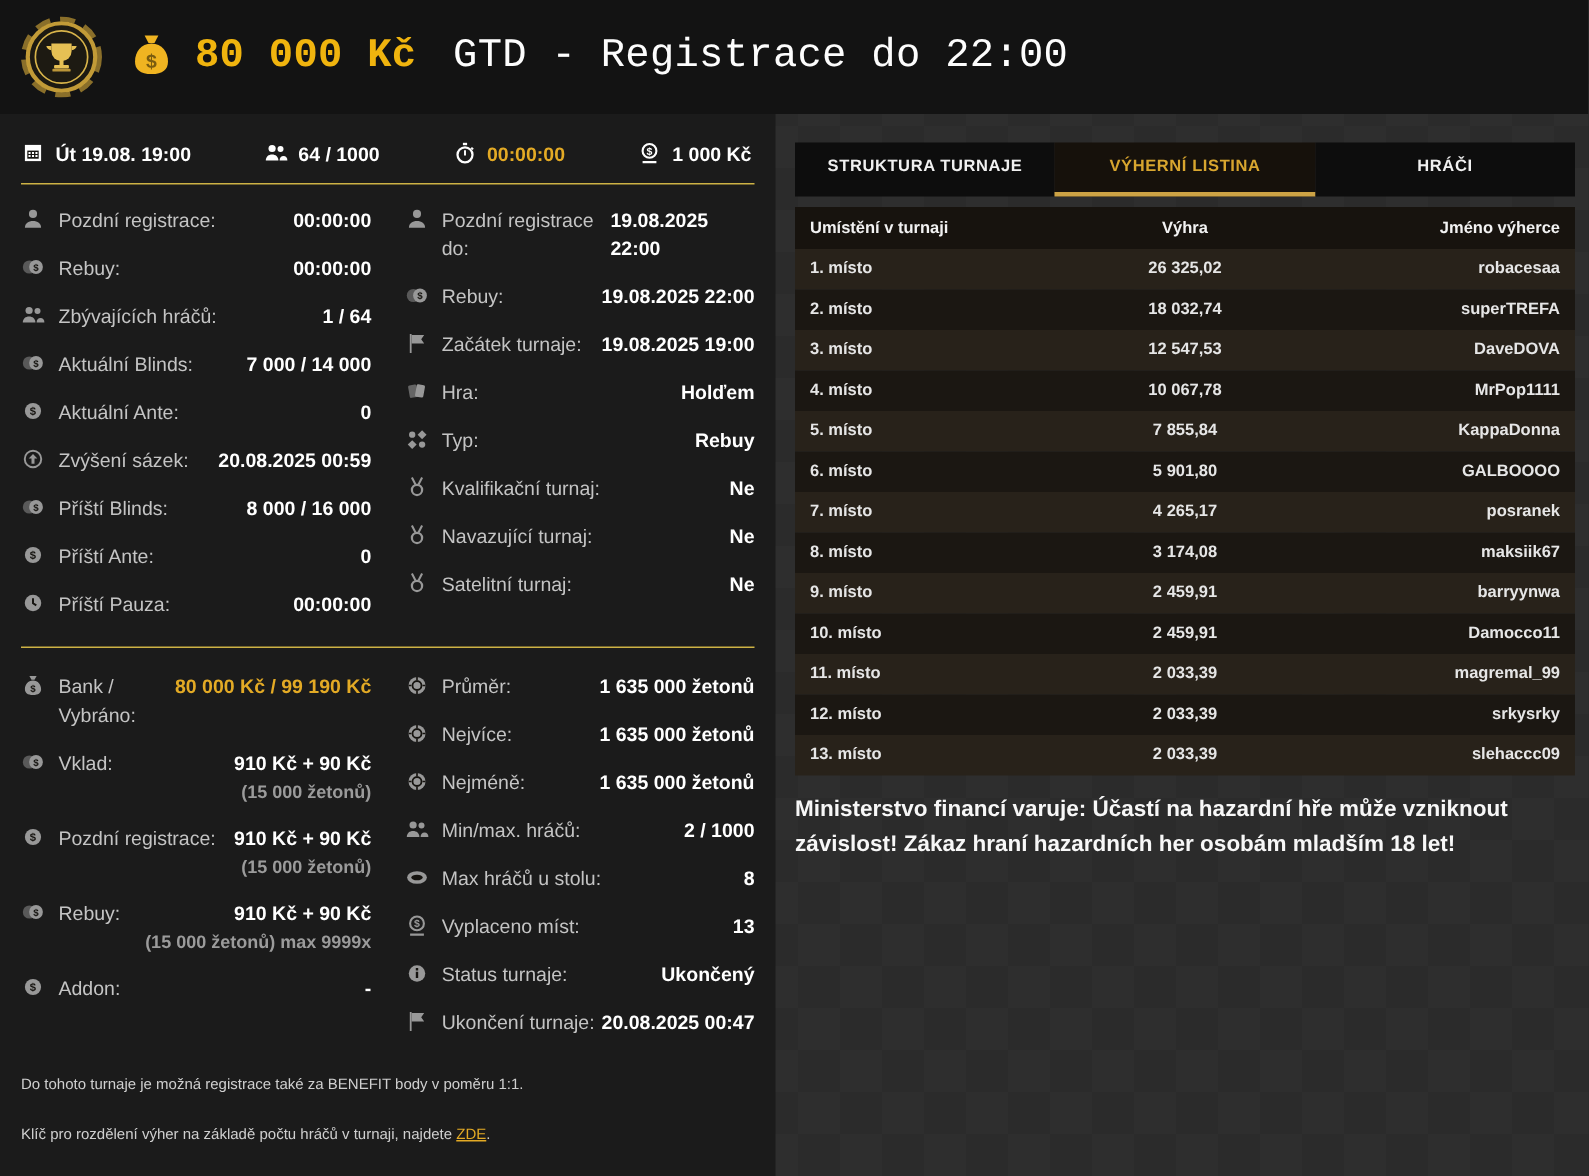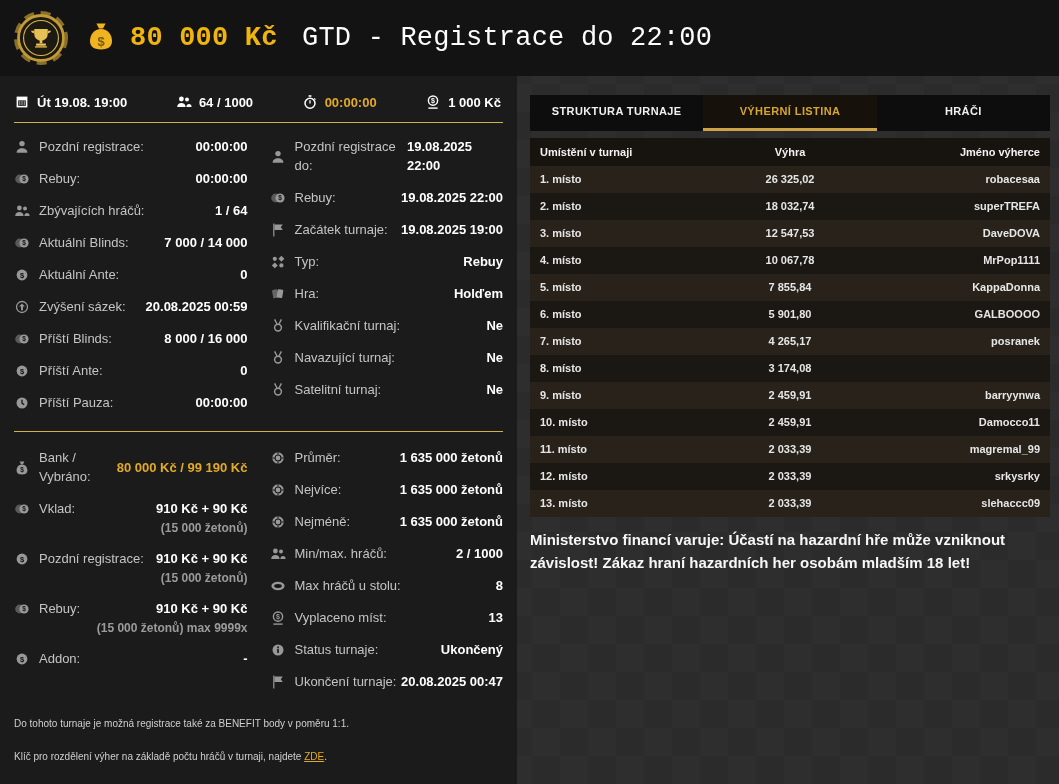--- a/index.html
+++ b/index.html
@@ -32,21 +32,21 @@
     display:flex; flex-direction:column;
   }
   .infobar { display:flex; justify-content:space-between; align-items:center; padding:6px 2px 0 0; }
   .ib-item { display:flex; align-items:center; gap:7px; font-size:13px; font-weight:700; color:#fff; }
   .ib-item .icon { width:16px; height:16px; color:#fefefe; }
   .ib-item .gold-val { color:#e3aa25; }
   .gold-line { border:none; border-top:1px solid #cdb245; margin:12px 0 14px 0; }
   .gold-line2 { border:none; border-top:1px solid #cdb245; margin:6px 0 16px 0; }
 
   .statgrid { display:grid; grid-template-columns:1fr 1fr; column-gap:22px; }
-  .srow { display:flex; flex-wrap:wrap; align-items:center; margin-bottom:13px; }
+  .srow { display:flex; flex-wrap:wrap; align-items:flex-start; margin-bottom:13px; }
   .srow .icon { width:16px; height:16px; margin-right:9px; margin-top:1px; color:#989898; flex:none; }
   .srow .lbl { flex:1; min-width:0; font-size:13px; line-height:19px; color:#c4c4c4; }
   .srow .val { max-width:56%; text-align:right; font-size:13px; line-height:19px; font-weight:700; color:#fff; }
   .srow .sub { width:100%; text-align:right; font-size:12px; line-height:16px; color:#9b9b9b; margin-top:2px;font-weight:bold; }
   .srow .sub:empty { display:none; }
   .srow.hl .val { color:#e3aa25; text-align:left; max-width:150px; }
   .srow.wrapval .val { text-align:left; max-width:96px; }
 
   .lfooter { margin-top:auto; font-size:10px; color:#cfcfcf; padding-bottom:4px; }
   .lfooter p { margin-bottom:15px; line-height:18px; }
@@ -353,35 +353,35 @@
               <use href="#flag-icon"></use>
             </svg>
           </span>
           <span class="lbl">Začátek turnaje:</span>
           <span class="val">19.08.2025 19:00</span>
 
         </div>
         <div class="srow">
           <span class="icon">
             <svg class="ig" viewBox="0 0 16 16">
+              <use href="#cards-icon"></use>
+            </svg>
+          </span>
+          <span class="lbl">Hra:</span>
+          <span class="val">Holďem</span>
+
+        </div>
+        <div class="srow">
+          <span class="icon">
+            <svg class="ig" viewBox="0 0 16 16">
               <use href="#suits-icon"></use>
             </svg>
           </span>
           <span class="lbl">Typ:</span>
           <span class="val">Rebuy</span>
-
-        </div>
-        <div class="srow">
-          <span class="icon">
-            <svg class="ig" viewBox="0 0 16 16">
-              <use href="#cards-icon"></use>
-            </svg>
-          </span>
-          <span class="lbl">Hra:</span>
-          <span class="val">Holďem</span>
 
         </div>
         <div class="srow">
           <span class="icon">
             <svg class="ig" viewBox="0 0 16 16">
               <use href="#medal-icon"></use>
             </svg>
           </span>
           <span class="lbl">Kvalifikační turnaj:</span>
           <span class="val">Ne</span>
@@ -611,20 +611,21 @@
           <span class="c3">GALBOOOO</span>
         </div>
         <div class="trow">
           <span class="c1">7. místo</span>
           <span class="c2">4 265,17</span>
           <span class="c3">posranek</span>
         </div>
         <div class="trow">
           <span class="c1">8. místo</span>
           <span class="c2">3 174,08</span>
+          <span class="c3">maksiik67</span>
         </div>
         <div class="trow">
           <span class="c1">9. místo</span>
           <span class="c2">2 459,91</span>
           <span class="c3">barryynwa</span>
         </div>
         <div class="trow">
           <span class="c1">10. místo</span>
           <span class="c2">2 459,91</span>
           <span class="c3">Damocco11</span>

